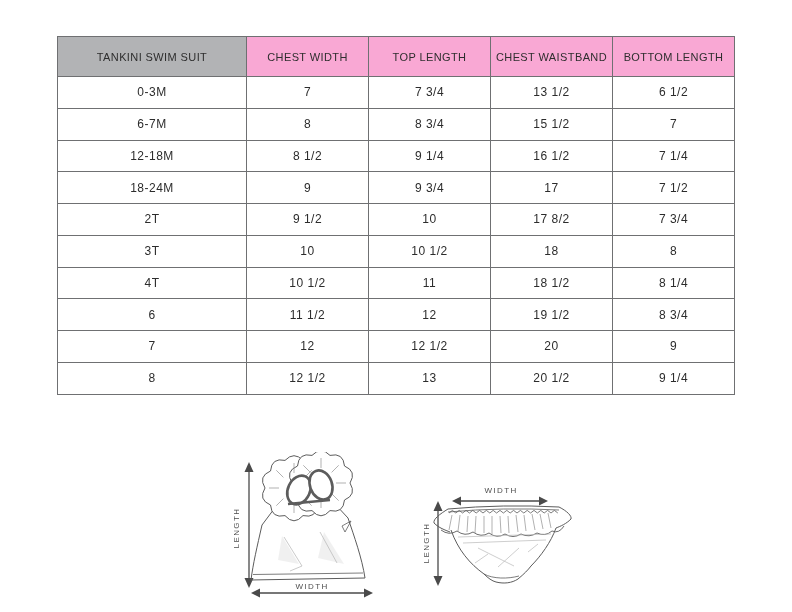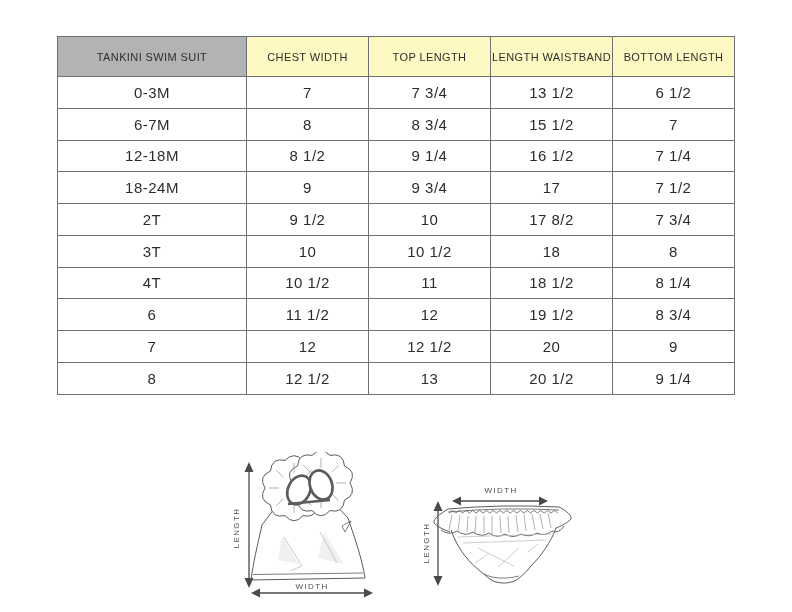--- a/index.html
+++ b/index.html
@@ -12,25 +12,25 @@
     position:absolute; left:57px; top:36px; width:677px;
     border-collapse:collapse; table-layout:fixed;
   }
   table.size-chart th, table.size-chart td {
     border:1px solid #6f7072; text-align:center; vertical-align:middle;
     overflow:hidden; white-space:nowrap;
   }
   table.size-chart thead tr { height:40px; }
   table.size-chart tbody tr { height:31.75px; }
   th.hdr {
-    background:#fef9c3; font-weight:400; font-size:11px; letter-spacing:0.4px;
+    background:#f9a8d4; font-weight:400; font-size:11px; letter-spacing:0.4px;
     color:#2e2e2e;
   }
   th.hdr-primary { background:#b2b3b5; }
-  td.cell { font-size:15px; letter-spacing:0.5px; color:#2c2c2c; background:#ffffff; }
+  td.cell { font-size:12px; letter-spacing:0.5px; color:#2c2c2c; background:#ffffff; }
   col.c0 { width:189px; }
   col.c1, col.c2, col.c3, col.c4 { width:122px; }
   .illu { position:absolute; }
   .illu svg text {
     font-family:"Liberation Sans", sans-serif; font-size:8px;
     letter-spacing:1.4px; fill:#4d4d4d;
   }
 </style>
 </head>
 <body>
@@ -43,21 +43,21 @@
         <col class="c1">
         <col class="c2">
         <col class="c3">
         <col class="c4">
       </colgroup>
     <thead>
       <tr>
         <th class="hdr hdr-primary">TANKINI SWIM SUIT</th>
         <th class="hdr">CHEST WIDTH</th>
         <th class="hdr">TOP LENGTH</th>
-        <th class="hdr">LENGTH WAISTBAND</th>
+        <th class="hdr">CHEST WAISTBAND</th>
         <th class="hdr">BOTTOM LENGTH</th>
       </tr>
     </thead>
     <tbody>
       <tr>
         <td class="cell">0-3M</td>
         <td class="cell">7</td>
         <td class="cell">7 3/4</td>
         <td class="cell">13 1/2</td>
         <td class="cell">6 1/2</td>

